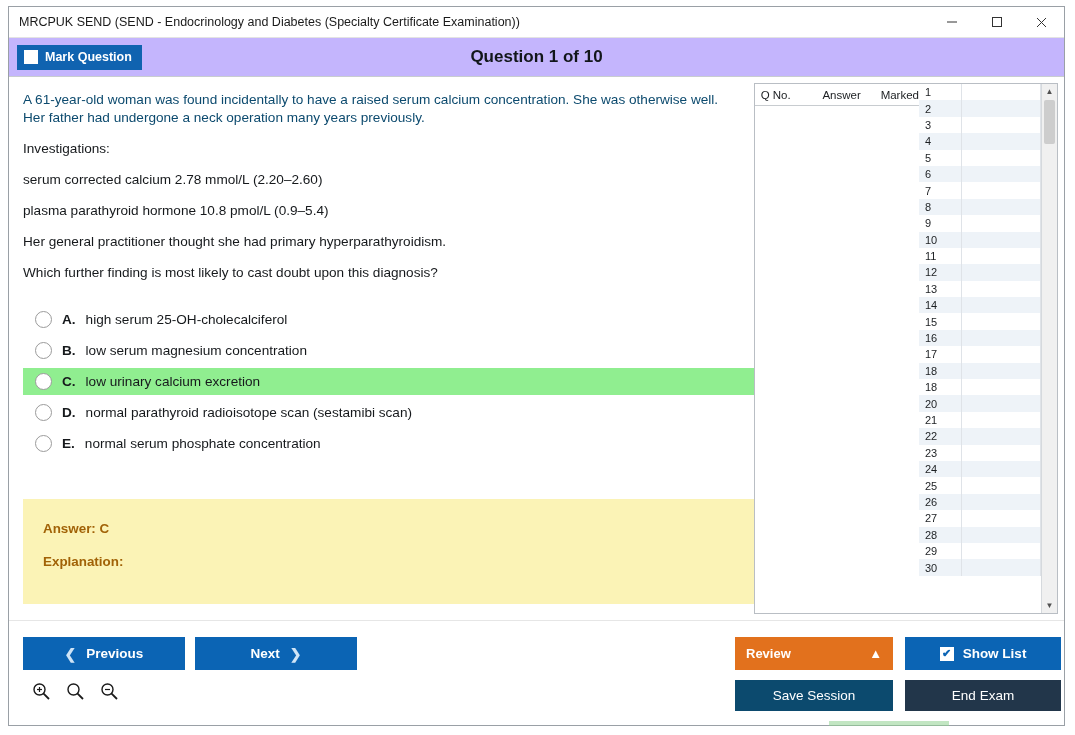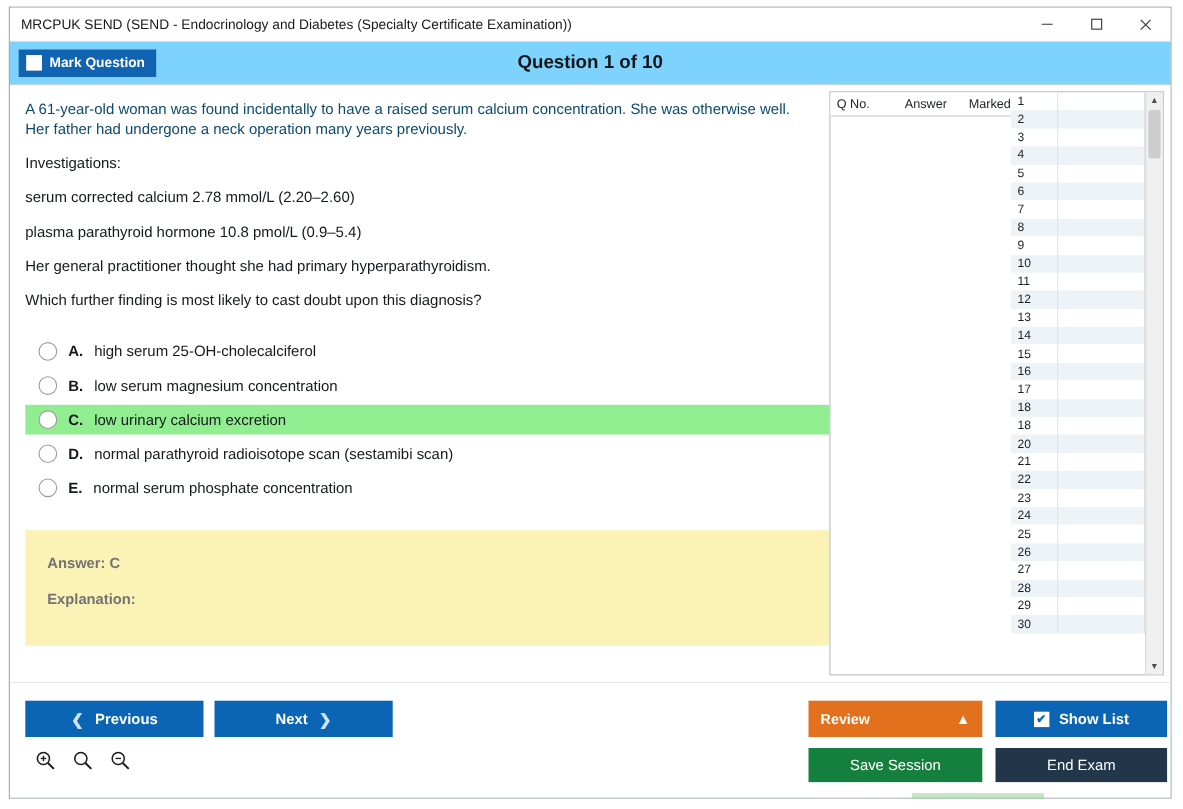--- a/index.html
+++ b/index.html
@@ -50,21 +50,21 @@
     display: flex;
     align-items: center;
     justify-content: center;
     color: #333;
     font-size: 13px;
   }
   .winbtn svg { display: block; }
   
   .headerstrip {
     flex: 0 0 38px;
-    background: #7dd3fc;
+    background: #c4b5fd;
     border-bottom: 1px solid #c8ccd0;
     display: flex;
     align-items: center;
     position: relative;
     padding: 0 8px;
   }
   .mark-btn {
     background: #1063b0;
     color: #ffffff;
     border: none;
@@ -141,29 +141,29 @@
   .radio {
     width: 15px;
     height: 15px;
     border-radius: 50%;
     border: 1px solid #9b9b9b;
     background: #ffffff;
     flex: 0 0 auto;
   }
   .opt-letter { font-weight: bold; }
   .answerbox {
-    margin-top: 21px;
+    margin-top: 38px;
     width: 836px;
     height: 105px;
     background: #fbf3b6;
     box-sizing: border-box;
     padding: 22px 0 0 20px;
     font-size: 13.4px;
     font-weight: bold;
-    color: #737373;
+    color: #a16207;
   }
   .answerbox .line { margin-bottom: 18px; }
   
   .qlist {
     flex: 0 0 200px;
     border-left: 1px solid #c8ccd0;
     display: flex;
     flex-direction: row;
     background: #ffffff;
     margin: 6px 6px 0 0;
@@ -284,21 +284,21 @@
     background: #0b64b4;
     gap: 9px;
   }
   .sl-check {
     width: 14px; height: 14px; background: #ffffff; color: #0b64b4;
     font-size: 11px; display: flex; align-items: center; justify-content: center;
     font-weight: bold;
   }
   .btn-save {
     left: 726px; top: 59px; width: 158px; height: 31px;
-    background: #15803d;
+    background: #0c4a6e;
     font-weight: normal;
     font-size: 13.5px;
   }
   .btn-end {
     left: 896px; top: 59px; width: 156px; height: 31px;
     background: #22364a;
     font-weight: normal;
     font-size: 13.5px;
   }
   .zoomrow {

